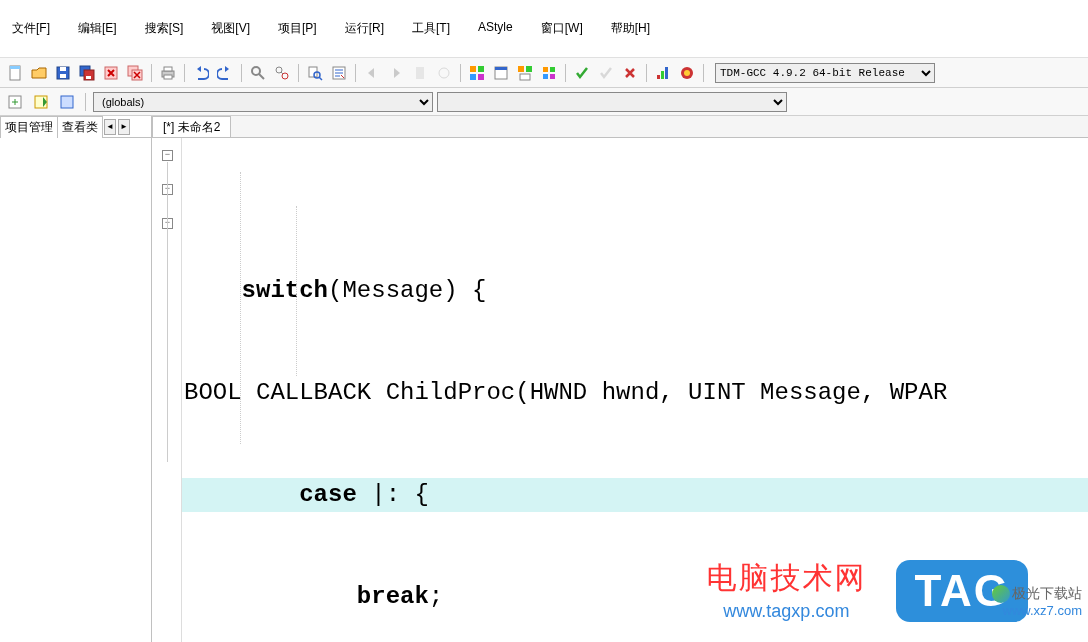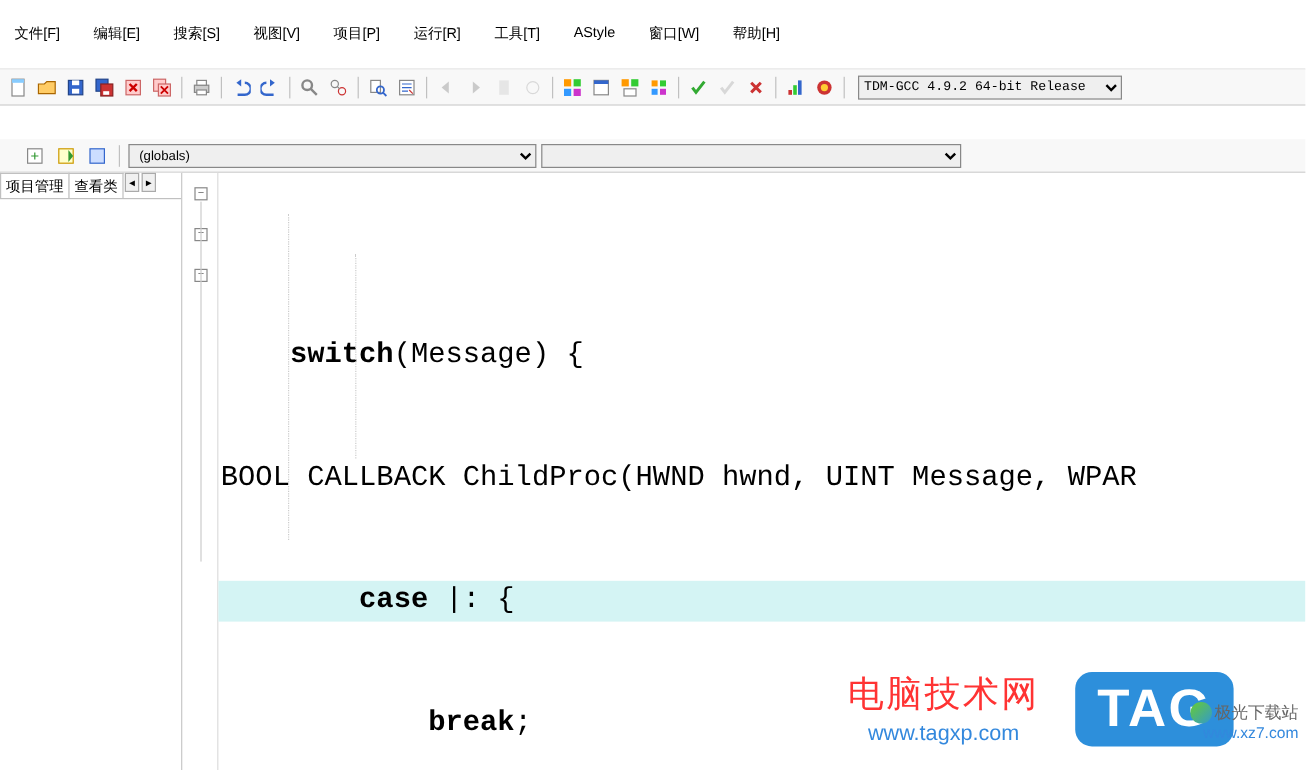--- a/index.html
+++ b/index.html
@@ -3,26 +3,26 @@
 <meta charset="utf-8">
 <style>
 * { box-sizing: border-box; margin: 0; padding: 0; }
 body { font-family: "Microsoft YaHei", SimSun, sans-serif; font-size: 12px; background: #fff; width: 1088px; height: 642px; overflow: hidden; position: relative; }
 .menubar { display: flex; gap: 12px; padding: 18px 4px; border-bottom: 1px solid #e0e0e0; background: #fff; }
 .menu-item { padding: 2px 8px; cursor: default; }
 .toolbar { display: flex; align-items: center; padding: 2px 4px; gap: 2px; border-bottom: 1px solid #d0d0d0; background: #f8f8f8; height: 30px; }
 .tb-btn { width: 22px; height: 22px; display: flex; align-items: center; justify-content: center; border: 1px solid transparent; cursor: pointer; }
 .tb-sep { width: 1px; height: 18px; background: #c0c0c0; margin: 0 3px; }
 .compiler-combo { margin-left: 6px; width: 220px; height: 20px; font-family: "Courier New", monospace; font-size: 11px; border: 1px solid #888; }
-.secondbar { display: flex; align-items: center; padding: 2px 18px; gap: 4px; border-bottom: 1px solid #d0d0d0; background: #f8f8f8; height: 28px; margin-top: 28px; }
+.secondbar { display: flex; align-items: center; padding: 2px 4px; gap: 4px; border-bottom: 1px solid #d0d0d0; background: #f8f8f8; height: 28px; }
 .scope-combo { width: 340px; height: 20px; font-size: 11px; border: 1px solid #888; padding: 0 4px;}
 .func-combo { width: 350px; height: 20px; font-size: 11px; border: 1px solid #888;}
 .main-area { display: flex; height: calc(100% - 82px); }
 .sidebar { width: 152px; border-right: 1px solid #c0c0c0; background: #fff; }
-.side-tabs { display: flex; border-bottom: 1px solid #c0c0c0; font-size: 12px; height: 22px;}
+.side-tabs { display: flex; align-items: center; border-bottom: 1px solid #c0c0c0; font-size: 12px; height: 22px;}
 .side-tab { padding: 2px 4px; border: 1px solid #c0c0c0; border-bottom: none; background: #fff; margin-right: -1px; font-size: 12px; }
 .side-tab.active { background: #fff; }
 .side-nav-btn { width: 12px; height: 16px; border: 1px solid #aaa; display:flex; align-items:center; justify-content:center; font-size:8px; margin-left:2px; background:#f0f0f0;}
 .editor-area { flex: 1; display: flex; flex-direction: column; min-width: 0; }
 .editor-tabs { display: flex; height: 22px; border-bottom: 1px solid #c0c0c0; background: #f5f5f5; }
 .editor-tab { padding: 2px 10px; border: 1px solid #c0c0c0; border-bottom: none; background: #fff; font-size: 12px; }
 .code-view { flex: 1; display: flex; font-family: "NSimSun","SimSun","Courier New",monospace; font-size: 24px; line-height: 34px; position: relative; overflow: hidden; }
 .gutter { width: 30px; border-right: 1px solid #ddd; background: #fff; position: relative; }
 .fold-box { position: absolute; left: 10px; width: 11px; height: 11px; border: 1px solid #888; background: #fff; font-size: 9px; line-height: 9px; text-align: center; color: #666; }
 .fold-line { position: absolute; left: 15px; width: 1px; background: #ccc; }
@@ -265,20 +265,23 @@
   <div class="sidebar">
     <div class="side-tabs">
       <div class="side-tab active">项目管理</div>
       <div class="side-tab">查看类</div>
       <div class="side-nav-btn">◄</div>
       <div class="side-nav-btn">►</div>
     </div>
   </div>
 
   <div class="editor-area">
+    <div class="editor-tabs">
+      <div class="editor-tab">[*] 未命名2</div>
+    </div>
     <div class="code-view">
       <div class="gutter">
         <div class="fold-box" style="top:12px;">−</div>
         <div class="fold-box" style="top:46px;">−</div>
         <div class="fold-box" style="top:80px;">−</div>
         <div class="fold-line" style="top:24px;height:300px;"></div>
       </div>
       <div class="code-lines">
         <div class="indent-guide" style="left:58px; top:34px; height:272px;"></div>
         <div class="indent-guide" style="left:114px; top:68px; height:170px;"></div>

